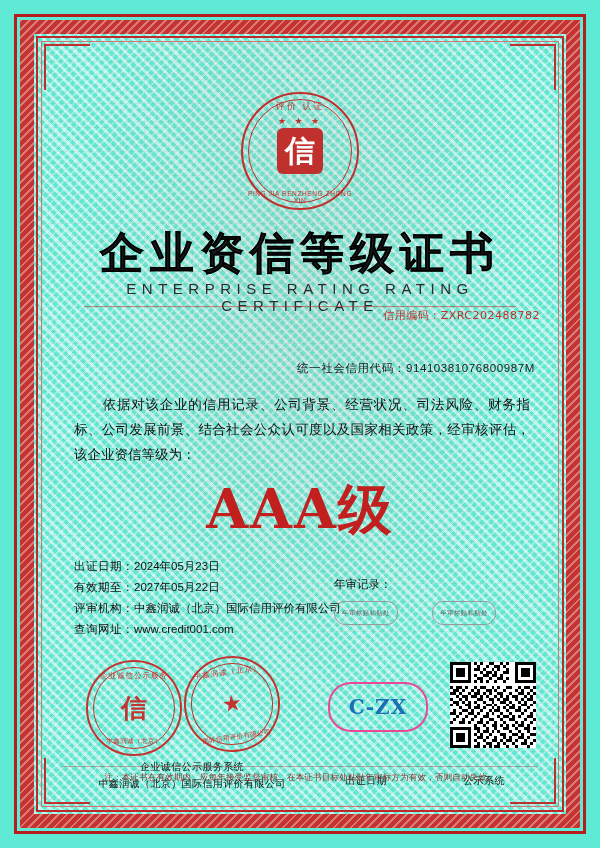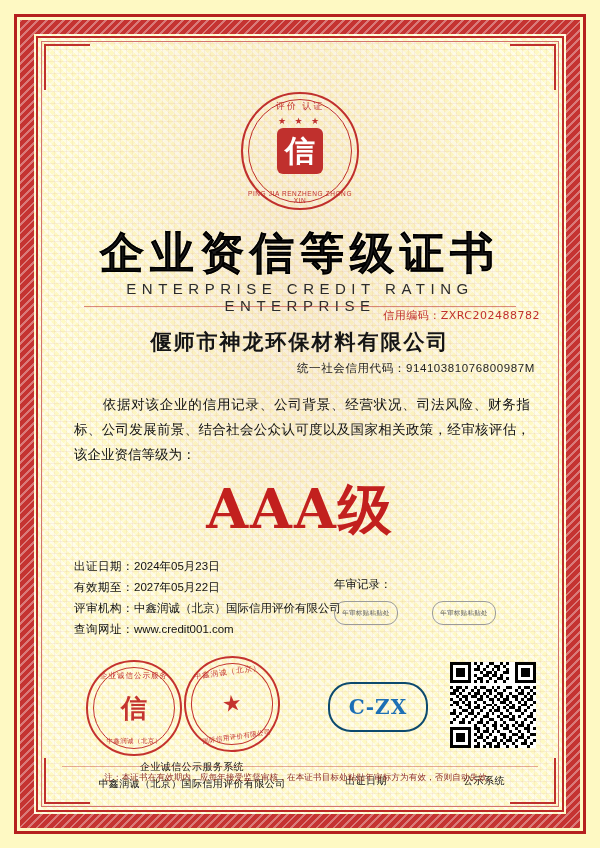--- a/index.html
+++ b/index.html
@@ -5,21 +5,21 @@
   html,body{margin:0;padding:0;}
   body{
     width:600px;height:848px;
     background:#f2eee6;
     font-family:"Liberation Sans", sans-serif;
     overflow:hidden;
   }
   .page{
     position:relative;
     width:600px;height:848px;
-    background:#fef9c3;
+    background:#5eead4;
     box-sizing:border-box;
   }
   
   .border-outer{
     position:absolute;left:14px;top:14px;right:14px;bottom:14px;
     border:3px solid #b5201f;
     box-sizing:border-box;
   }
   .border-weave{
     position:absolute;left:20px;top:20px;right:20px;bottom:20px;
@@ -187,21 +187,21 @@
     position:absolute;left:0;right:0;top:9px;text-align:center;font-size:7.5px;letter-spacing:1px;
   }
   .seal .txt-bot{
     position:absolute;left:0;right:0;bottom:8px;text-align:center;font-size:6.5px;letter-spacing:.4px;
   }
   .seal1{left:20px;top:4px;}
   .seal2{left:118px;top:0px;transform:rotate(-8deg);}
   .seal2 .star{position:absolute;left:50%;top:50%;transform:translate(-50%,-50%);font-size:22px;}
   .mutual{
     position:absolute;left:262px;top:26px;width:96px;height:46px;
-    border:2px solid #0c4a6e;border-radius:23px;color:#1c6fb5;
+    border:2px solid #ec4899;border-radius:23px;color:#1c6fb5;
     display:flex;align-items:center;justify-content:center;
     font-family:"DejaVu Serif", serif;font-size:20px;font-weight:bold;letter-spacing:1px;
   }
   .qr{
     position:absolute;right:2px;top:6px;width:86px;height:86px;
     background:#fff;
   }
   .caption{
     position:absolute;font-size:10px;color:#111;text-align:center;letter-spacing:.4px;
   }
@@ -235,28 +235,27 @@
     <div class="emblem">
       <div class="ring"></div>
       <div class="ring2"></div>
       <div class="arc-top">评价 认证</div>
       <div class="star">★ ★ ★</div>
       <div class="center">信</div>
       <div class="arc-bottom">PING JIA RENZHENG ZHONG XIN</div>
     </div>
 
     <div class="title-cn">企业资信等级证书</div>
-    <div class="title-en">ENTERPRISE CREDIT RATING ENTERPRISE</div>
+    <div class="title-en">ENTERPRISE RATING RATING CERTIFICATE</div>
     <div class="title-rule"></div>
 
     <div class="cert-no">
       <span>信用编码：</span><span>ZXRC202488782</span>
     </div>
 
-    <div class="company">偃师市神龙环保材料有限公司</div>
     <div class="usci">
       <span>统一社会信用代码：</span><span>91410381076800987M</span>
     </div>
 
     <div class="body-text">
       <span class="indent"></span><span>依据对该企业的信用记录、公司背景、经营状况、司法风险、财务指标、公司发展前景、结合社会公众认可度以及国家相关政策，经审核评估，该企业资信等级为：</span>
     </div>
 
     <div class="grade">AAA级</div>
 

